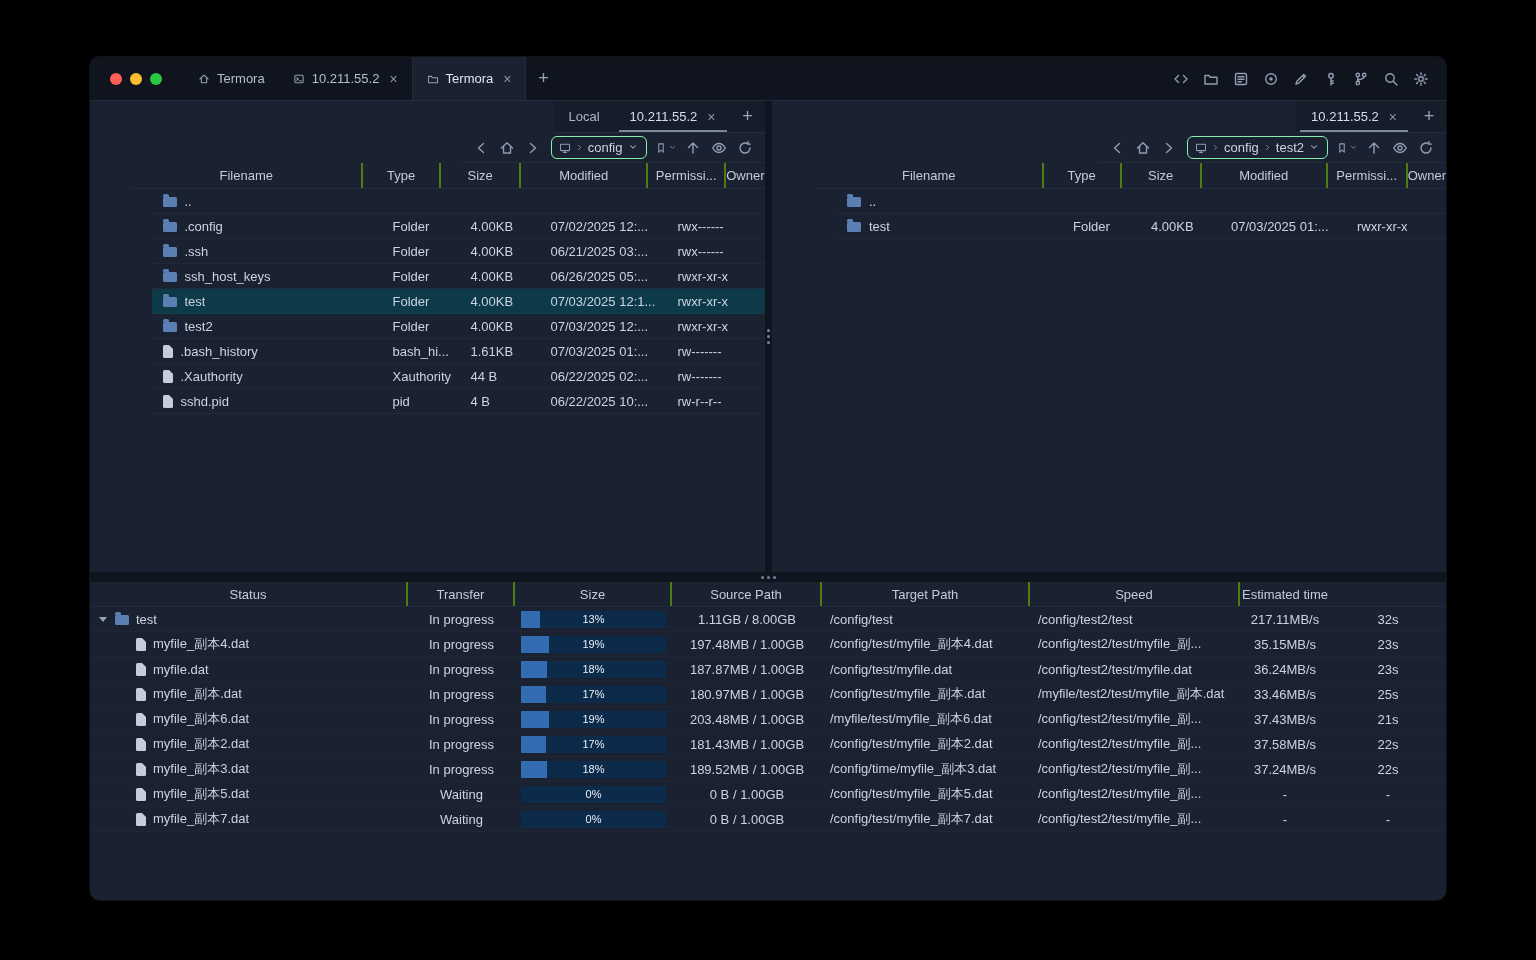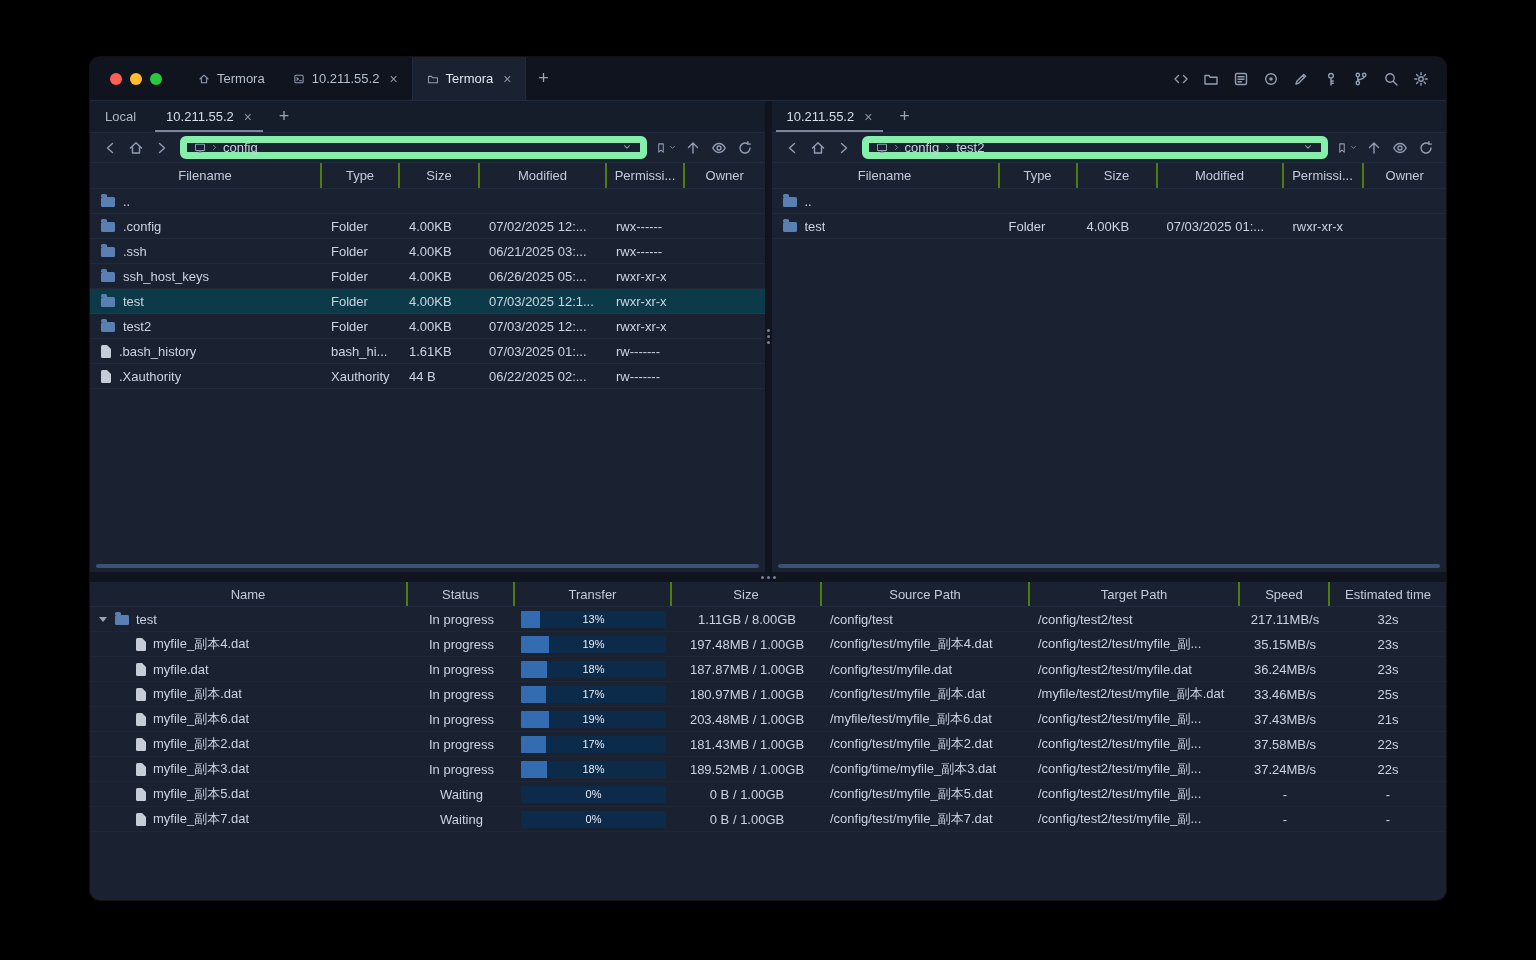--- a/index.html
+++ b/index.html
@@ -21,32 +21,32 @@
   .light.red{background:#ff5f57}.light.yellow{background:#febc2e}.light.green{background:#28c840}
   .tb-tab { display:flex; align-items:center; gap:7px; padding:4px 14px; font-size:13px; color:#b6bfce; cursor:default; }
   .tb-tab.active { background:#1a2232; color:#e0e5ee; border-left:1px solid #222b3d; border-right:1px solid #222b3d; }
   .close-x { color:#8b95a8; font-size:14px; margin-left:3px; line-height:1; }
   .plus-btn { width:34px; display:flex; align-items:center; justify-content:center; color:#9aa5b8; font-size:18px; }
   .tb-actions { margin-left:auto; display:flex; align-items:center; gap:12px; padding-right:16px; }
   .tb-actions .abtn { display:flex; align-items:center; justify-content:center; width:18px; height:18px; }
 
   
   .panes { display:flex; height:471px; flex:none; }
-  .pane { flex:1; min-width:0; display:flex; flex-direction:column; }
+  .pane { flex:1; min-width:0; display:flex; flex-direction:column;align-items:flex-end; }
   .vdivider { width:7px; background:#0f141f; display:flex; align-items:center; justify-content:center; }
   .vdots { width:3px; height:3px; border-radius:50%; background:#77819a; box-shadow:0 -6px 0 #77819a, 0 6px 0 #77819a; }
 
   .p-tabs { height:32px; background:#151c2a; border-bottom:1px solid #222b3d; display:flex; align-items:stretch; flex:none; }
   .p-tab { display:flex; align-items:center; gap:7px; padding:0 15px; font-size:13px; color:#aeb7c6; position:relative; }
   .p-tab.active { color:#d8dee8; }
   .p-tab.active::after { content:""; position:absolute; left:4px; right:4px; bottom:0; height:2px; background:#7d8799; }
 
   .toolbar { height:30px; display:flex; align-items:center; gap:2px; padding:0 8px; border-bottom:1px solid #222b3d; flex:none; }
   .tool-btn { width:24px; height:24px; display:flex; align-items:center; justify-content:center; border-radius:4px; }
-  .pathbox { flex:1; min-width:0; height:23px; border:7px solid #86efac; border-radius:6px; display:flex; align-items:center; gap:4px; padding:0 7px; margin:0 4px; }
+  .pathbox { flex:1; min-width:0; height:23px; border:1px solid #86efac; border-radius:6px; display:flex; align-items:center; gap:4px; padding:0 7px; margin:0 4px; }
   .path-seg { font-size:13px; color:#ccd3e0; white-space:nowrap; }
   .path-caret { margin-left:auto; }
   .bm-group { display:flex; align-items:center; gap:1px; padding:0 2px; }
 
   
   .lgrid { grid-template-columns:232px 78px 80px 127px 78px 1fr; }
   .rgrid { grid-template-columns:228px 78px 80px 126px 80px 1fr; }
   .fhead { display:grid; height:26px; border-bottom:1px solid #222b3d; flex:none; }
   .hc { font-size:13px; color:#c3cbd9; display:flex; align-items:center; justify-content:center; border-right:2px solid #4d7c0f; height:100%; white-space:nowrap; overflow:hidden; }
   .hc:last-child { border-right:none; }
@@ -336,20 +336,31 @@
           <div class="fc name-c">
               <span class="file-ic"></span>
               <span class="lbl">.Xauthority</span>
             </div>
           <div class="fc">Xauthority</div>
           <div class="fc">44 B</div>
           <div class="fc">06/22/2025 02:...</div>
           <div class="fc">rw-------</div>
           <div class="fc"></div>
         </div>
+        <div class="frow lgrid">
+          <div class="fc name-c">
+              <span class="file-ic"></span>
+              <span class="lbl">sshd.pid</span>
+            </div>
+          <div class="fc">pid</div>
+          <div class="fc">4 B</div>
+          <div class="fc">06/22/2025 10:...</div>
+          <div class="fc">rw-r--r--</div>
+          <div class="fc"></div>
+        </div>
       </div>
 
       <div class="hscroll">
           <div class="hthumb"></div>
         </div>
     </div>
 
     <div class="vdivider">
         <span class="vdots"></span>
       </div>
@@ -462,21 +473,20 @@
         </div>
     </div>
   </div>
 
   <div class="hsplitter">
       <span class="hdots"></span>
     </div>
 
   <div class="transfers">
     <div class="thead tgrid">
-      <div class="hc">Name</div>
       <div class="hc">Status</div>
       <div class="hc">Transfer</div>
       <div class="hc">Size</div>
       <div class="hc">Source Path</div>
       <div class="hc">Target Path</div>
       <div class="hc">Speed</div>
       <div class="hc">Estimated time</div>
     </div>
 
     <div class="trows">

